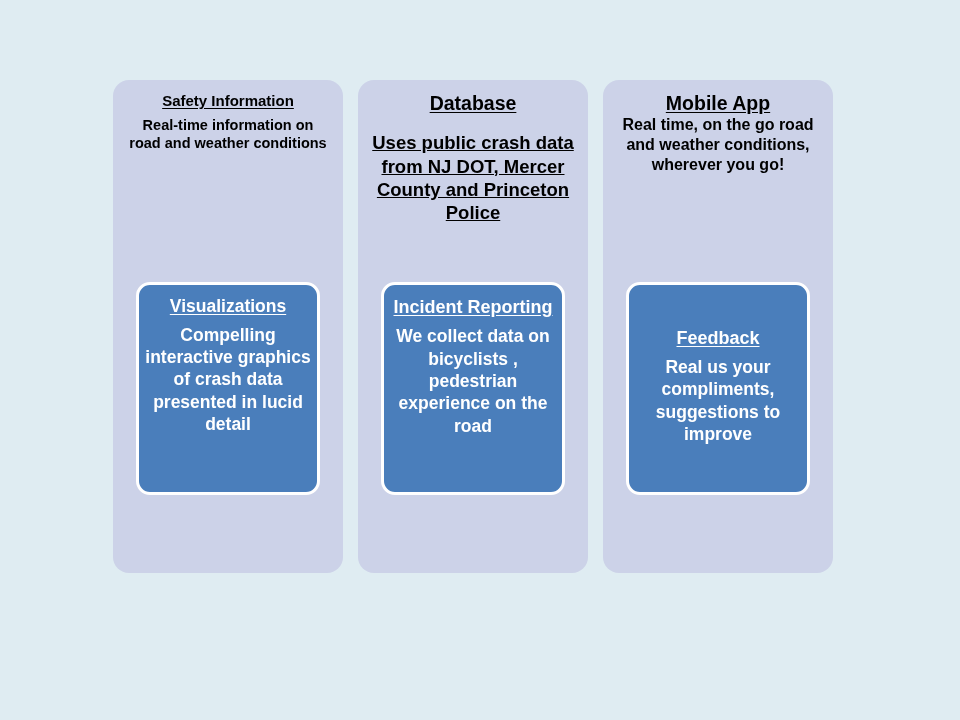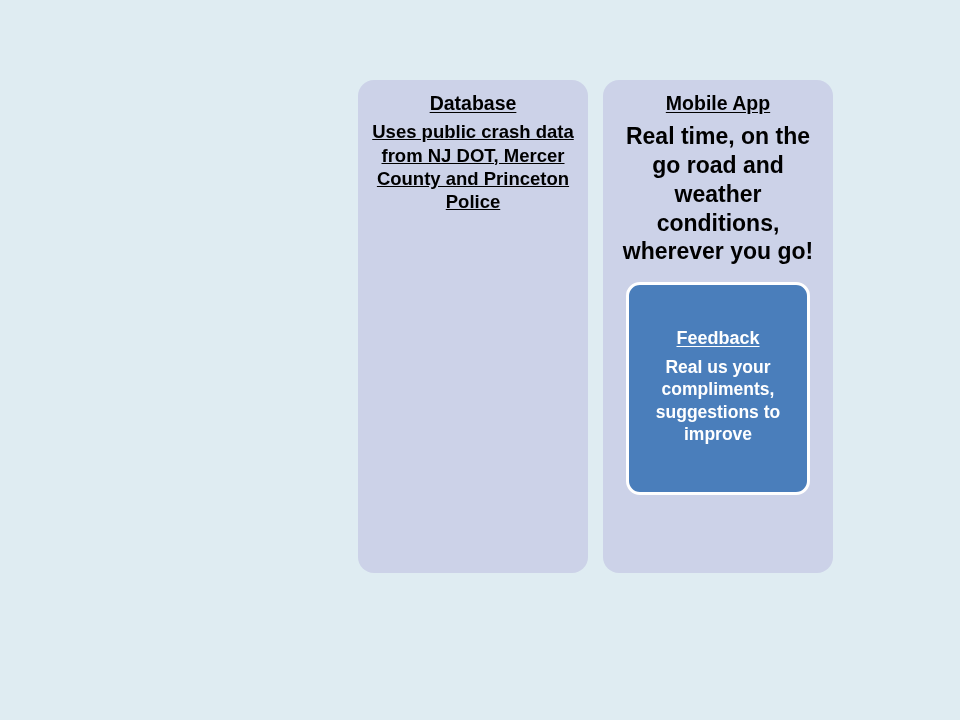--- a/index.html
+++ b/index.html
@@ -54,25 +54,25 @@
     text-align: center;
     line-height: 1.25;
     margin: 0;
     padding: 0 4px;
   }
 
   
   #card-0 .card-heading { font-size: 15px; }
   #card-0 .card-body    { font-size: 14.5px; }
 
-  #card-1 .card-heading { font-size: 19.5px; margin-bottom: 5px; }
+  #card-1 .card-heading { font-size: 19.5px; margin-bottom: 16px; }
   #card-1 .card-body    { font-size: 18.5px; text-decoration: underline; }
 
-  #card-2 .card-heading { font-size: 19.5px; margin-bottom: 7px; }
-  #card-2 .card-body    { font-size: 23px; }
+  #card-2 .card-heading { font-size: 19.5px; margin-bottom: 0; }
+  #card-2 .card-body    { font-size: 16px; }
 
   .inner-box {
     position: absolute;
     top: 202px;
     left: 23px;
     width: 184px;
     height: 213px;
     background: #4a7ebb;
     border: 3px solid #ffffff;
     border-radius: 14px;
@@ -110,24 +110,36 @@
   }
 
   #card-0 .inner-heading { font-size: 17.5px; margin-bottom: 5px; }
   #card-0 .inner-body    { font-size: 17.5px; }
 </style>
 </head>
 <body>
 
 <div id="board">
 
+  <div class="card" id="card-0">
+    <div class="card-heading">Safety Information</div>
+    <div class="card-body">Real-time information on road and weather conditions</div>
+    <div class="inner-box">
+      <div class="inner-heading">Visualizations</div>
+      <div class="inner-body">Compelling interactive graphics of crash data presented in lucid detail</div>
+    </div>
+  </div>
 
   <div class="card" id="card-1">
     <div class="card-heading">Database</div>
     <div class="card-body">Uses public crash data from NJ DOT, Mercer County and Princeton Police</div>
+    <div class="inner-box">
+      <div class="inner-heading">Incident Reporting</div>
+      <div class="inner-body">We collect data on bicyclists , pedestrian experience on the road</div>
+    </div>
   </div>
 
   <div class="card" id="card-2">
     <div class="card-heading">Mobile App</div>
     <div class="card-body">Real time, on the go road and weather conditions, wherever you go!</div>
     <div class="inner-box">
       <div class="inner-heading">Feedback</div>
       <div class="inner-body">Real us your compliments, suggestions to improve</div>
     </div>
   </div>

